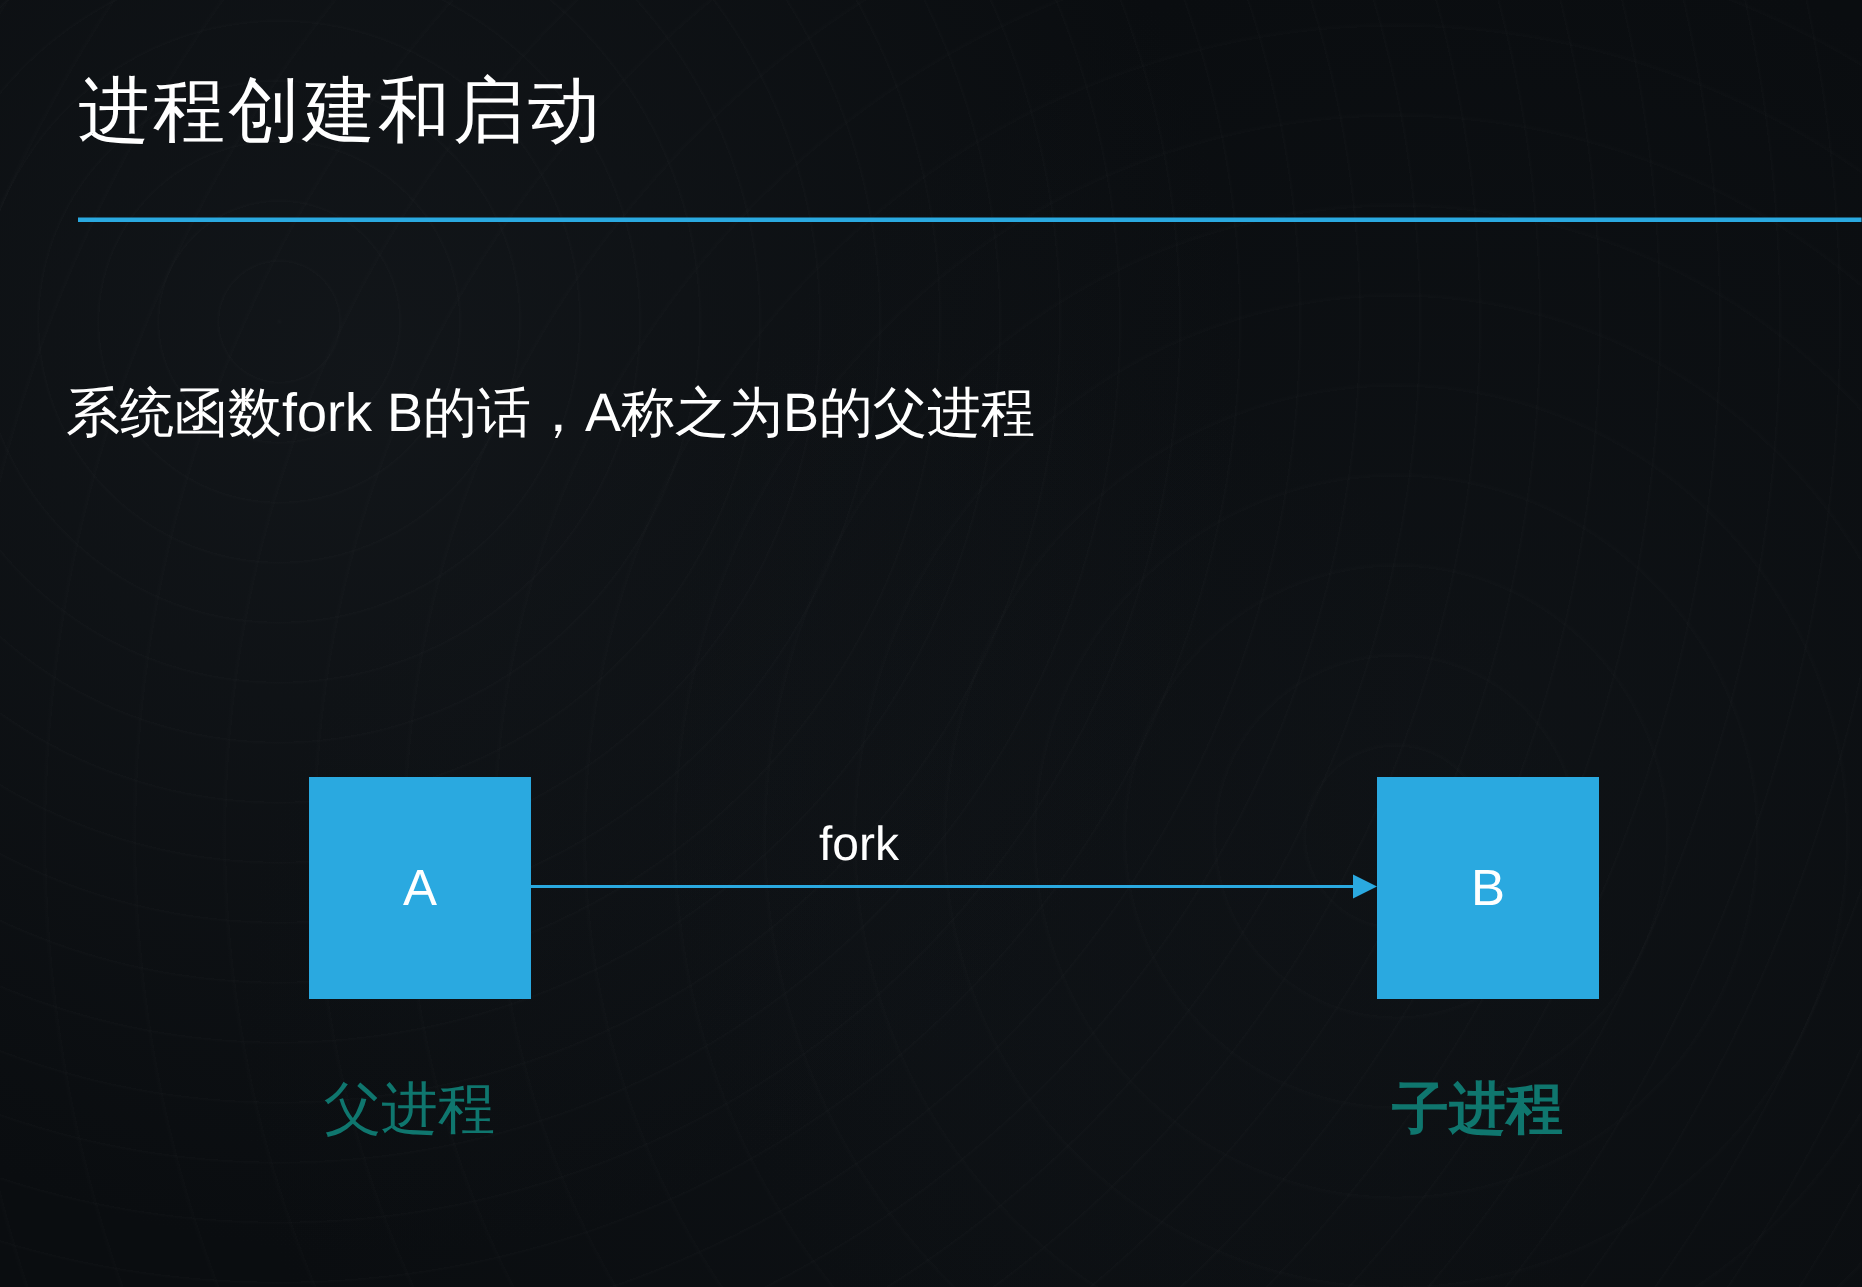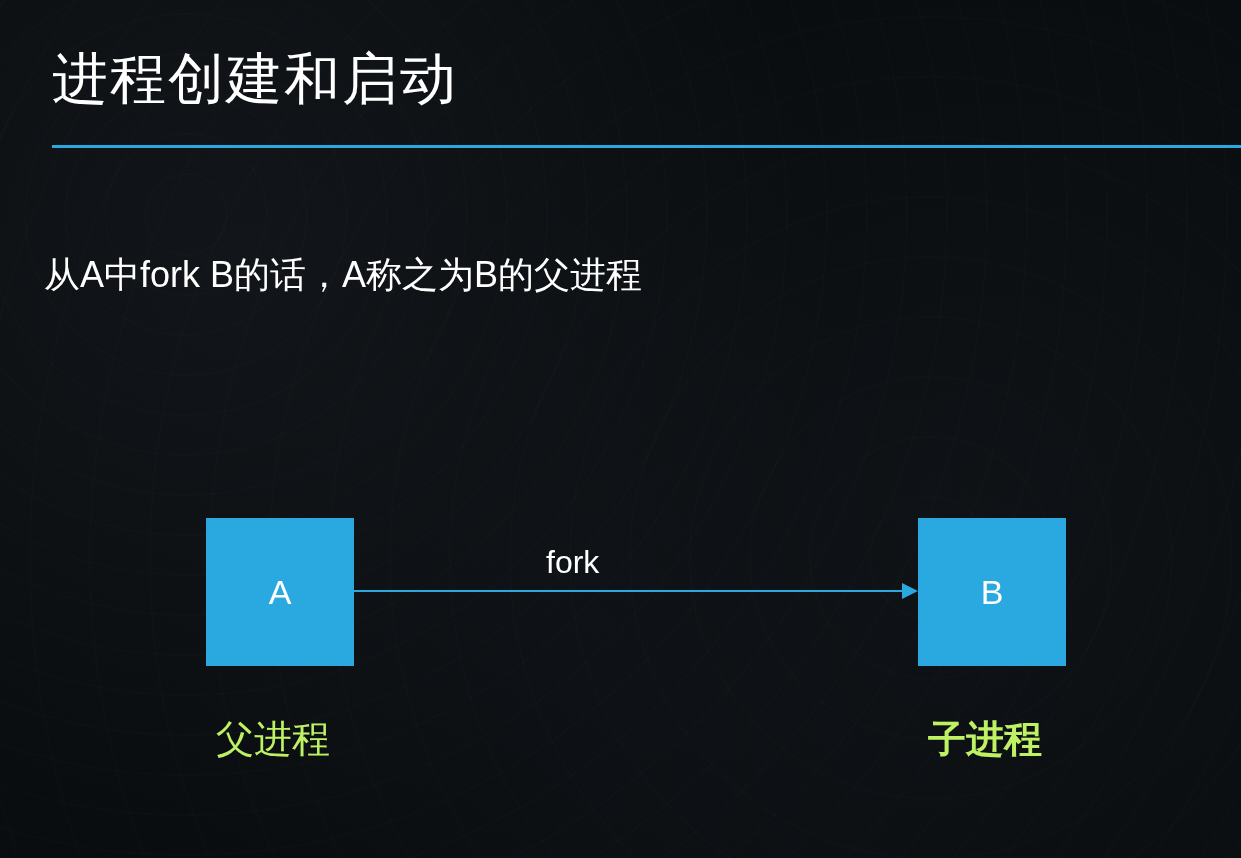--- a/index.html
+++ b/index.html
@@ -33,21 +33,21 @@
       background-image: 
         repeating-radial-gradient(circle at 15% 25%, rgba(255,255,255,0.015) 0px, transparent 2px, transparent 40px),
         repeating-radial-gradient(circle at 75% 65%, rgba(255,255,255,0.01) 0px, transparent 3px, transparent 60px);
       pointer-events: none;
     }
     
     .title {
       position: absolute;
       top: 42px;
       left: 52px;
-      font-size: 56px;
+      font-size: 48px;
       font-weight: 300;
       letter-spacing: 2px;
     }
     
     .divider {
       position: absolute;
       top: 145px;
       left: 52px;
       right: 0;
       height: 3px;
@@ -132,21 +132,21 @@
       top: 544px;
       font-size: 32px;
       font-weight: 300;
       color: #ffffff;
     }
     
     .box-label {
       position: absolute;
       font-size: 38px;
       font-weight: 300;
-      color: #bef264;
+      color: #0f766e;
     }
     
     .label-a {
       left: 216px;
       top: 714px;
     }
     
     .label-b {
       left: 928px;
       top: 714px;
@@ -154,21 +154,21 @@
     }
   </style>
 </head>
 <body>
 
 <div class="title">进程创建和启动</div>
 
 <div class="divider"></div>
 
 <div class="body-text">
-  <span class="line2">从A中fork B的话，A称之为B的父进程</span>
+  <span class="line2">系统函数fork B的话，A称之为B的父进程</span>
 </div>
 
 <div class="diagram">
   <div class="box box-a">
     <span>A</span>
   </div>
 
   <div class="arrow-container">
     <div class="arrow-line"></div>
     <div class="arrow-head"></div>

